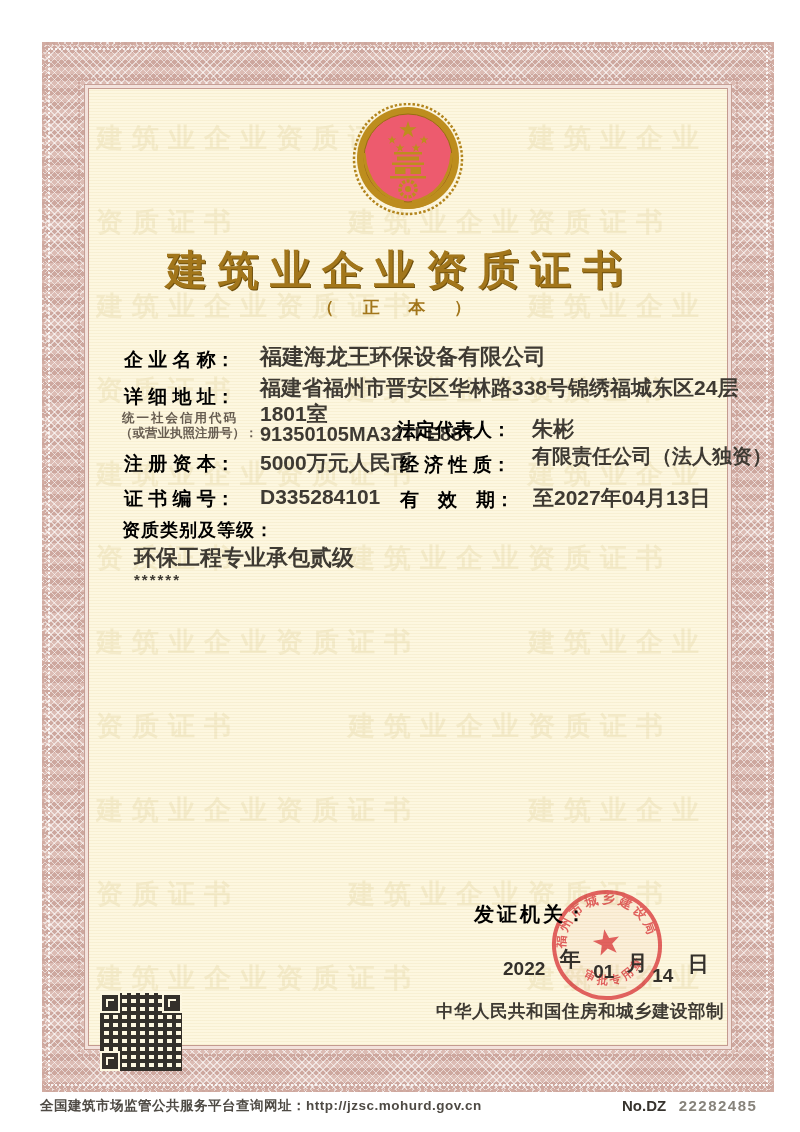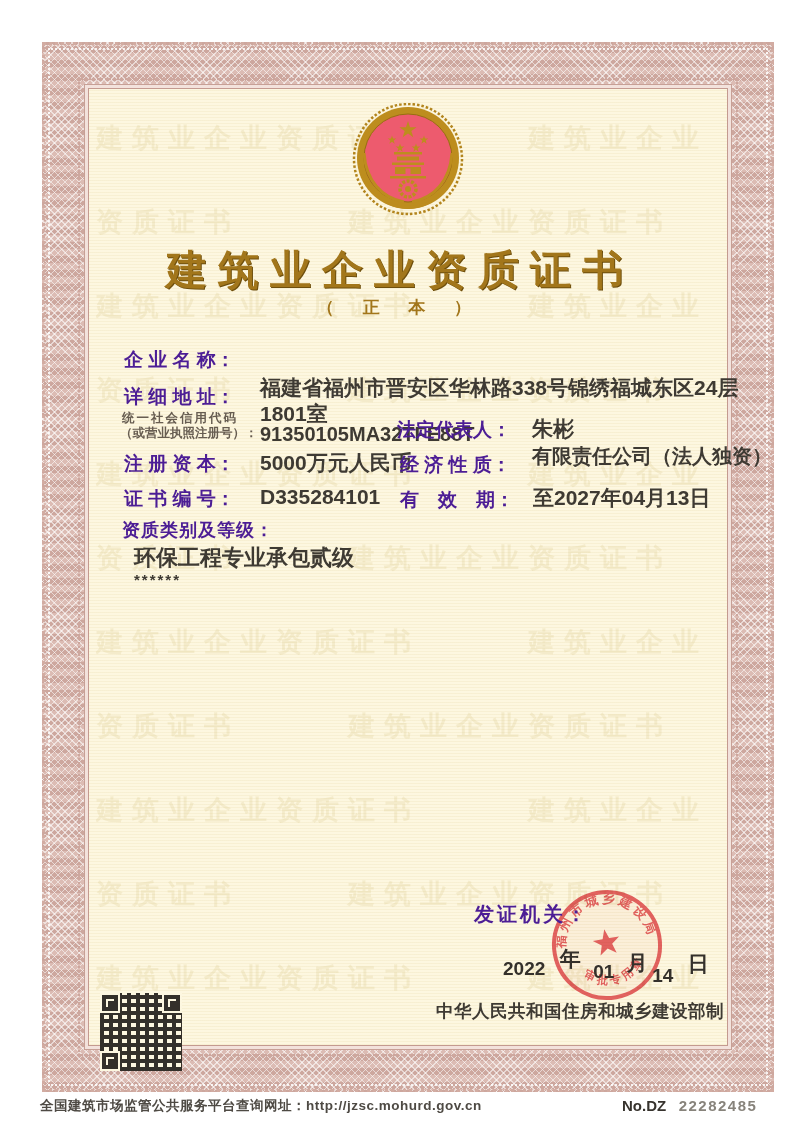--- a/index.html
+++ b/index.html
@@ -36,21 +36,21 @@
 
   
   .emblem{position:absolute;left:352px;top:103px;z-index:5;}
   .title{position:absolute;left:0;right:0;top:243px;text-align:center;z-index:5;
          font-size:41px;font-weight:700;letter-spacing:11px;color:#a2761b;
          text-shadow:1px 1px 0 #6e4f0d;}
   .subtitle{position:absolute;left:0;right:0;top:296px;text-align:center;z-index:5;
             font-size:17px;font-weight:700;letter-spacing:12px;color:#a2761b;}
 
   
-  .lab{position:absolute;z-index:5;font-size:19px;font-weight:700;color:#4c1d95;white-space:nowrap;}
+  .lab{position:absolute;z-index:5;font-size:19px;font-weight:700;color:#000000;white-space:nowrap;}
   .lab-sm{position:absolute;z-index:5;font-size:12.5px;font-weight:700;color:#675d51;letter-spacing:1px;white-space:nowrap;}
   .val{position:absolute;z-index:5;font-size:21px;font-weight:600;color:#3e3a33;white-space:nowrap;}
 
   .l-company{left:124px;top:347px;}       .v-company{left:260px;top:342px;font-size:22px;}
   .l-addr{left:124px;top:384px;}          .v-addr1{left:260px;top:374px;}
                                           .v-addr2{left:260px;top:400px;}
   .l-code1{left:122px;top:410px;letter-spacing:2px;}
   .l-code2{left:120px;top:425px;letter-spacing:0;}
   .v-code{left:260px;top:423px;font-size:20px;}
   .l-rep{left:397px;top:417px;}           .v-rep{left:532px;top:415px;}
@@ -132,20 +132,21 @@
     <circle cx="56" cy="86" r="3" fill="#bd8d1e"></circle>
     <path d="M12,50 C14,78 30,95 52,99" fill="none" stroke="#bd8d1e" stroke-width="3"></path>
     <path d="M100,50 C98,78 82,95 60,99" fill="none" stroke="#bd8d1e" stroke-width="3"></path>
     <path d="M34,99 Q56,110 78,99" fill="none" stroke="#bd8d1e" stroke-width="3"></path>
   </svg>
 
   <div class="title">建筑业企业资质证书</div>
   <div class="subtitle">（ 正 本 ）</div>
 
   <span class="lab l-company">企 业 名 称：</span>
+  <span class="val v-company">福建海龙王环保设备有限公司</span>
 
   <span class="lab l-addr">详 细 地 址：</span>
   <span class="val v-addr1">福建省福州市晋安区华林路338号锦绣福城东区24层</span>
   <span class="val v-addr2">1801室</span>
 
   <span class="lab-sm l-code1">统一社会信用代码</span>
   <span class="lab-sm l-code2">（或营业执照注册号）：</span>
   <span class="val v-code">91350105MA32TFE88T</span>
 
   <span class="lab l-rep">法定代表人：</span>

